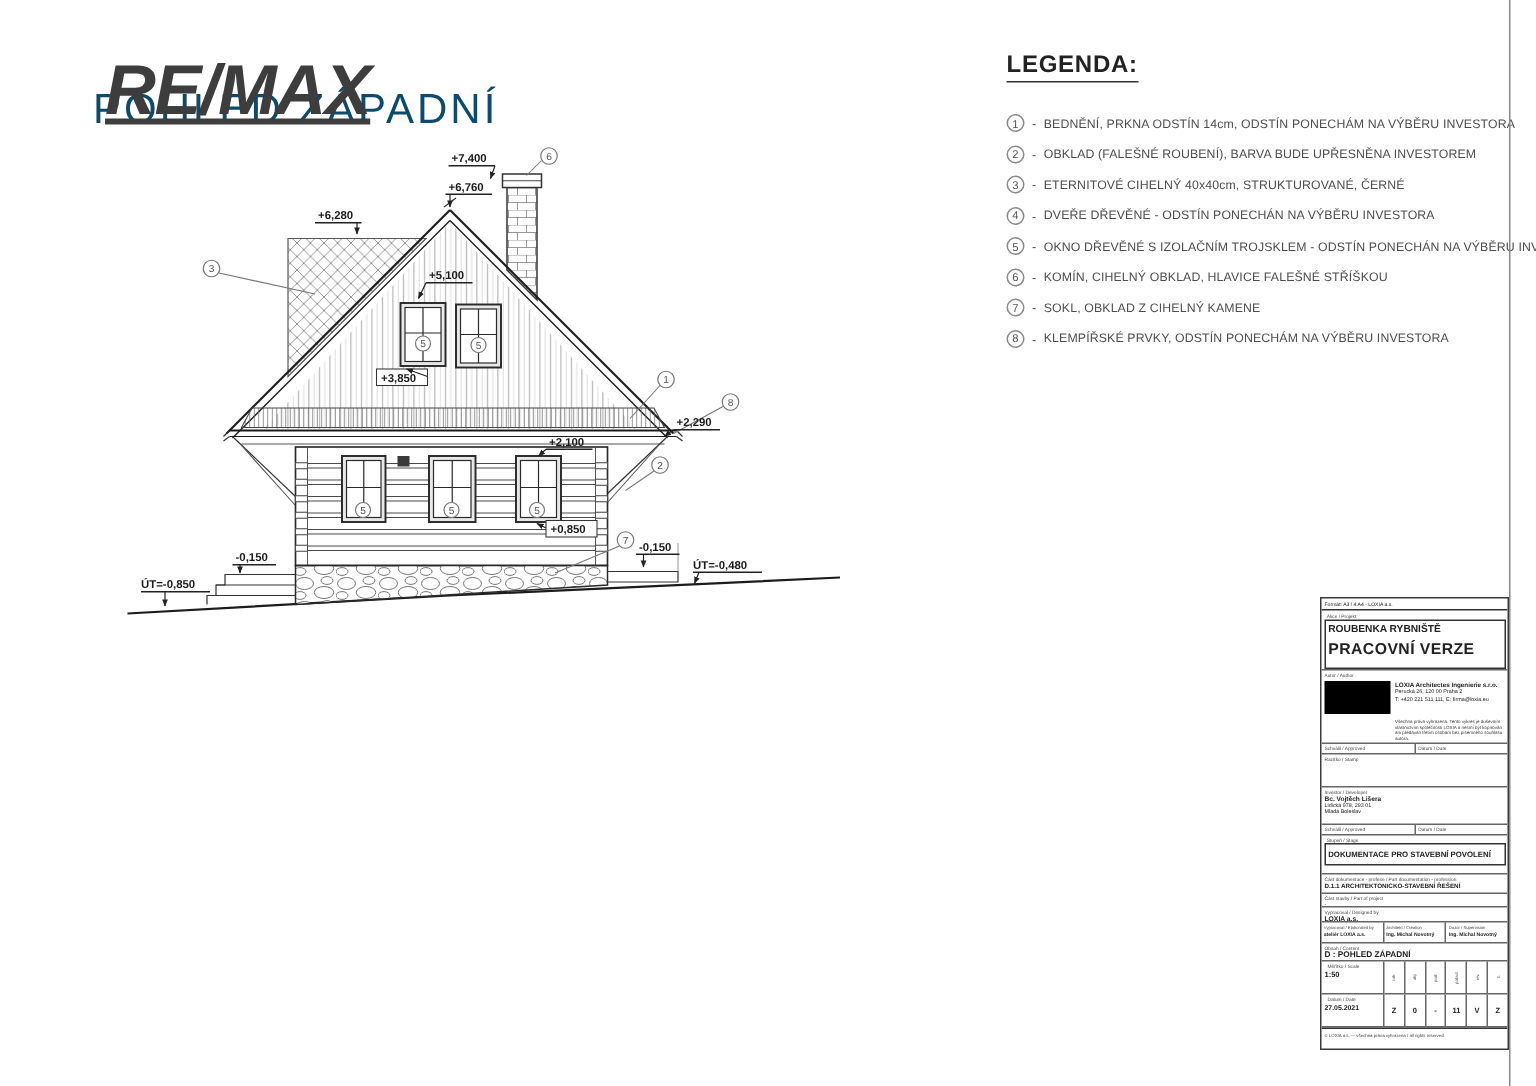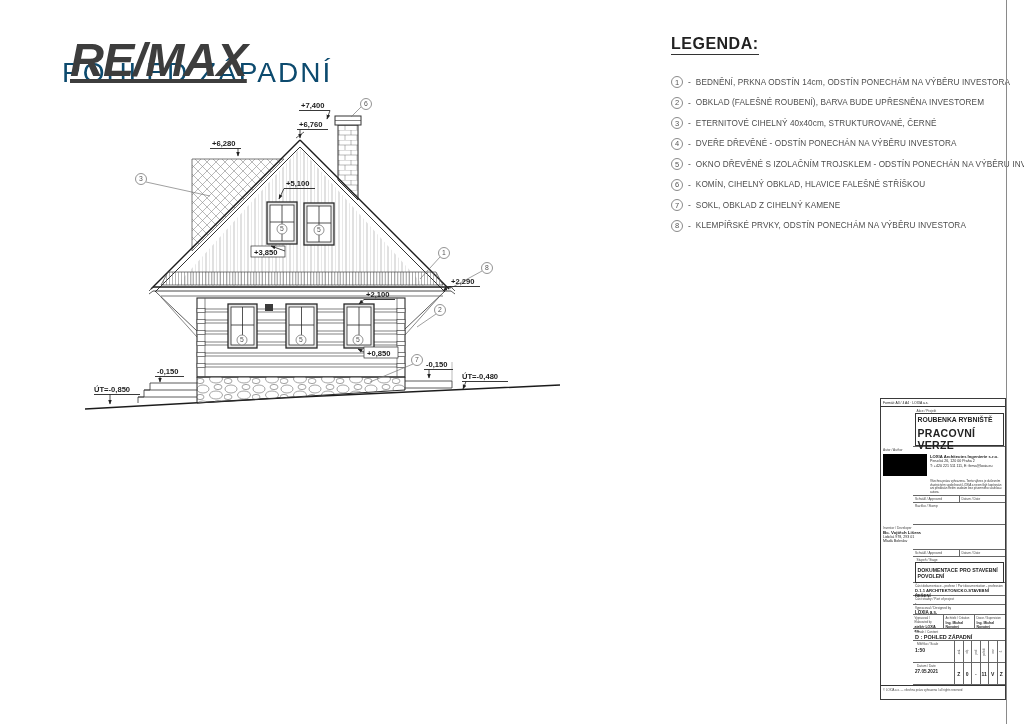--- a/index.html
+++ b/index.html
@@ -27,21 +27,21 @@
 
   
   .draw { position:absolute; left:0; top:0; }
   .dimtxt { font-family:"Liberation Sans", sans-serif; font-size:7.6px; font-weight:700; fill:#1c1c1c; }
   .cotxt  { font-family:"Liberation Sans", sans-serif; font-size:6.8px; fill:#555; }
 
   
   .tb { position:absolute; left:880px; top:398px; width:126px; height:302px;
         border:1.2px solid #3a3a3a; background:#fff; color:#222; font-size:3.8px; overflow:hidden; }
   .tb .lab { font-size:3.2px; color:#444; padding:0.5px 2px 0 2px; }
-  .tb-row { border-bottom:0.6px solid #666;margin-left:32px; }
+  .tb-row { border-bottom:0.6px solid #666; }
   .tb-head { height:8px; font-size:3.4px; padding:1.5px 2px; border-bottom:0.8px solid #333; }
   .tb-proj { height:40px; padding:1px 1.5px; }
   .tb-proj-box { border:0.8px solid #333; height:33px; padding:1px 2px; }
   .tb-proj-name { font-size:6.8px; font-weight:700; margin-top:1.5px; }
   .tb-proj-ver  { font-size:10.5px; font-weight:700; letter-spacing:0.3px; margin-top:4px; }
   .tb-author { height:6px; }
   .tb-firm { height:26px; display:flex; padding:1px 2px; gap:3px; }
   .tb-logo { width:44px; height:22px; background:#000; flex:0 0 auto; }
   .tb-firm-txt div { line-height:1.25; }
   .tb-firm-name { font-size:4.2px; font-weight:700; }

